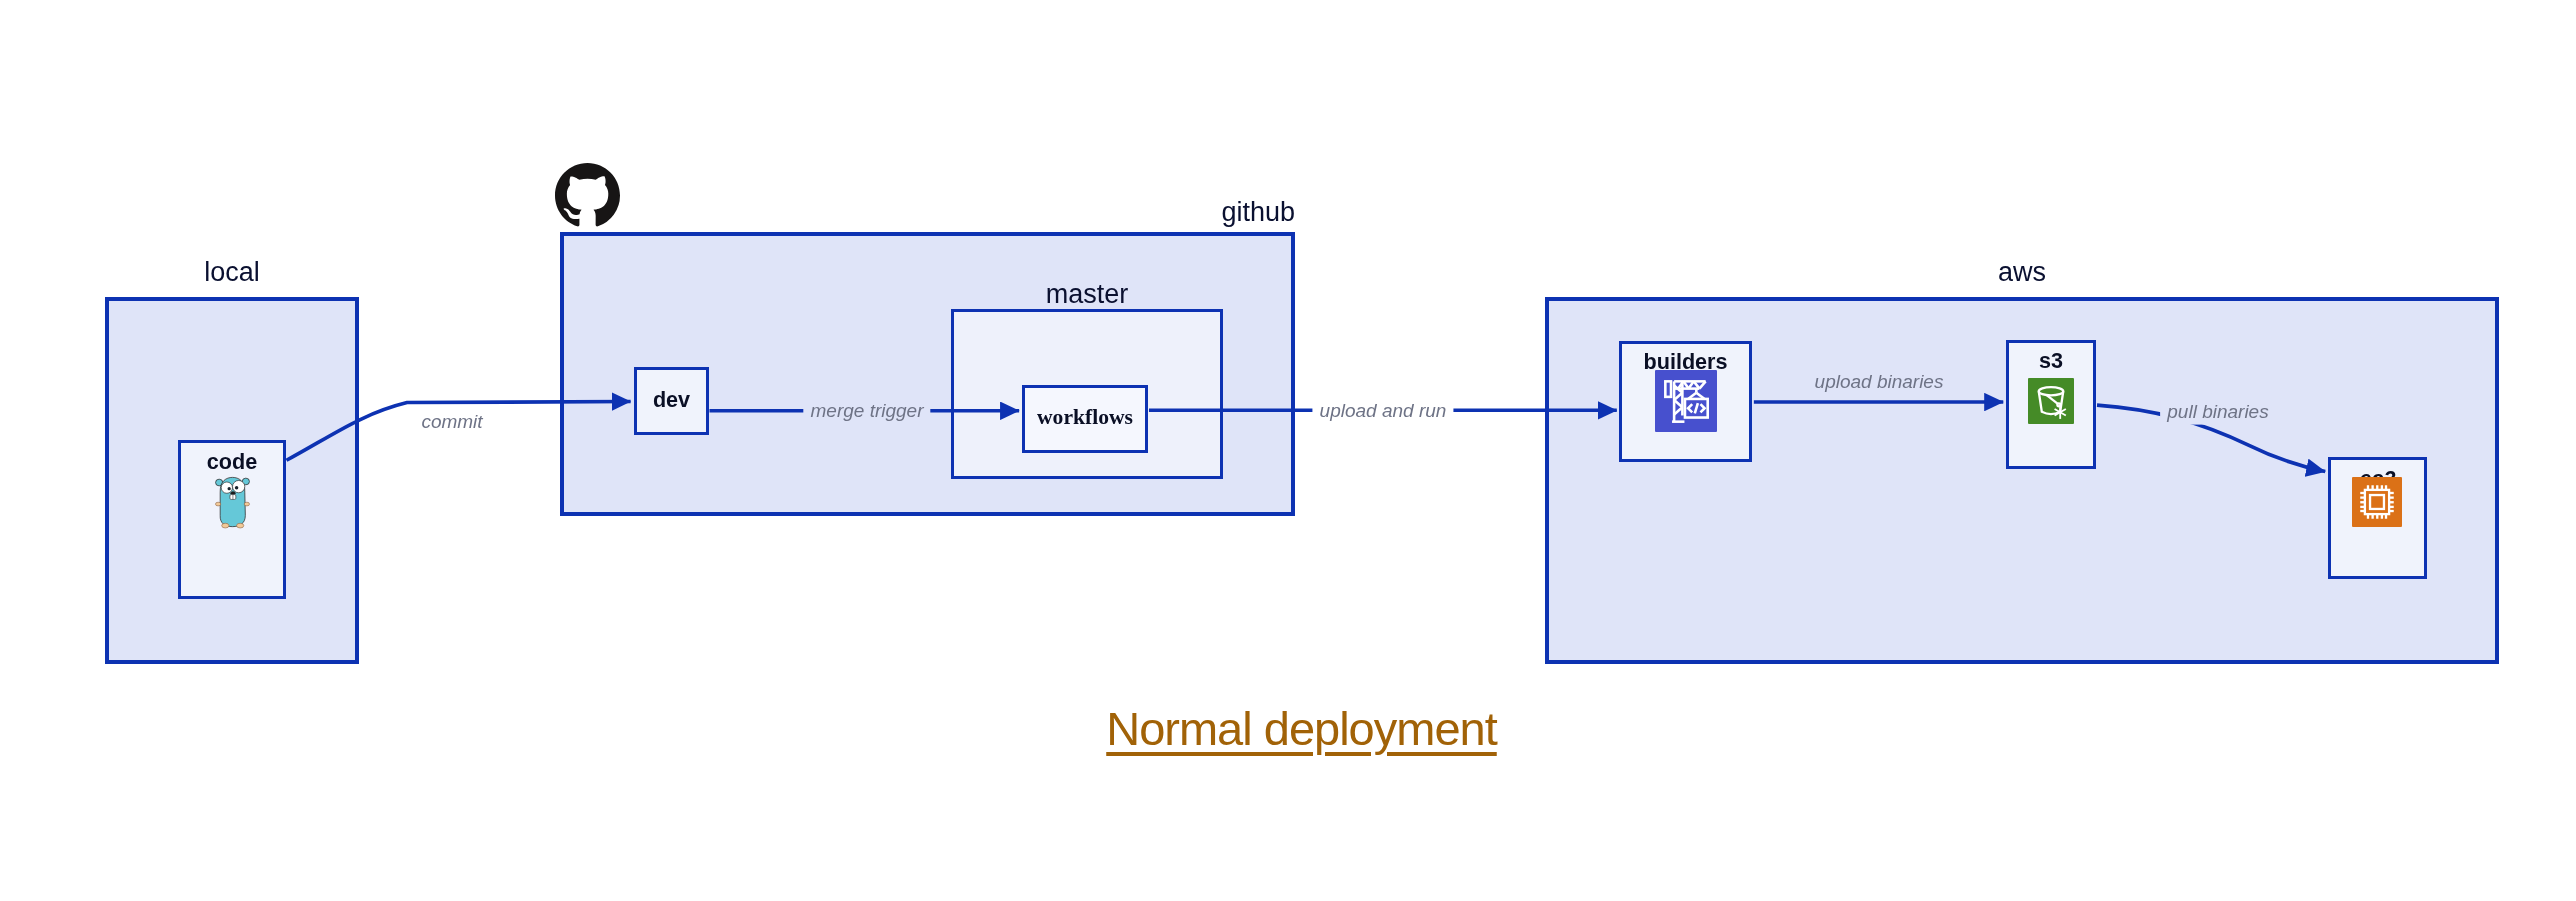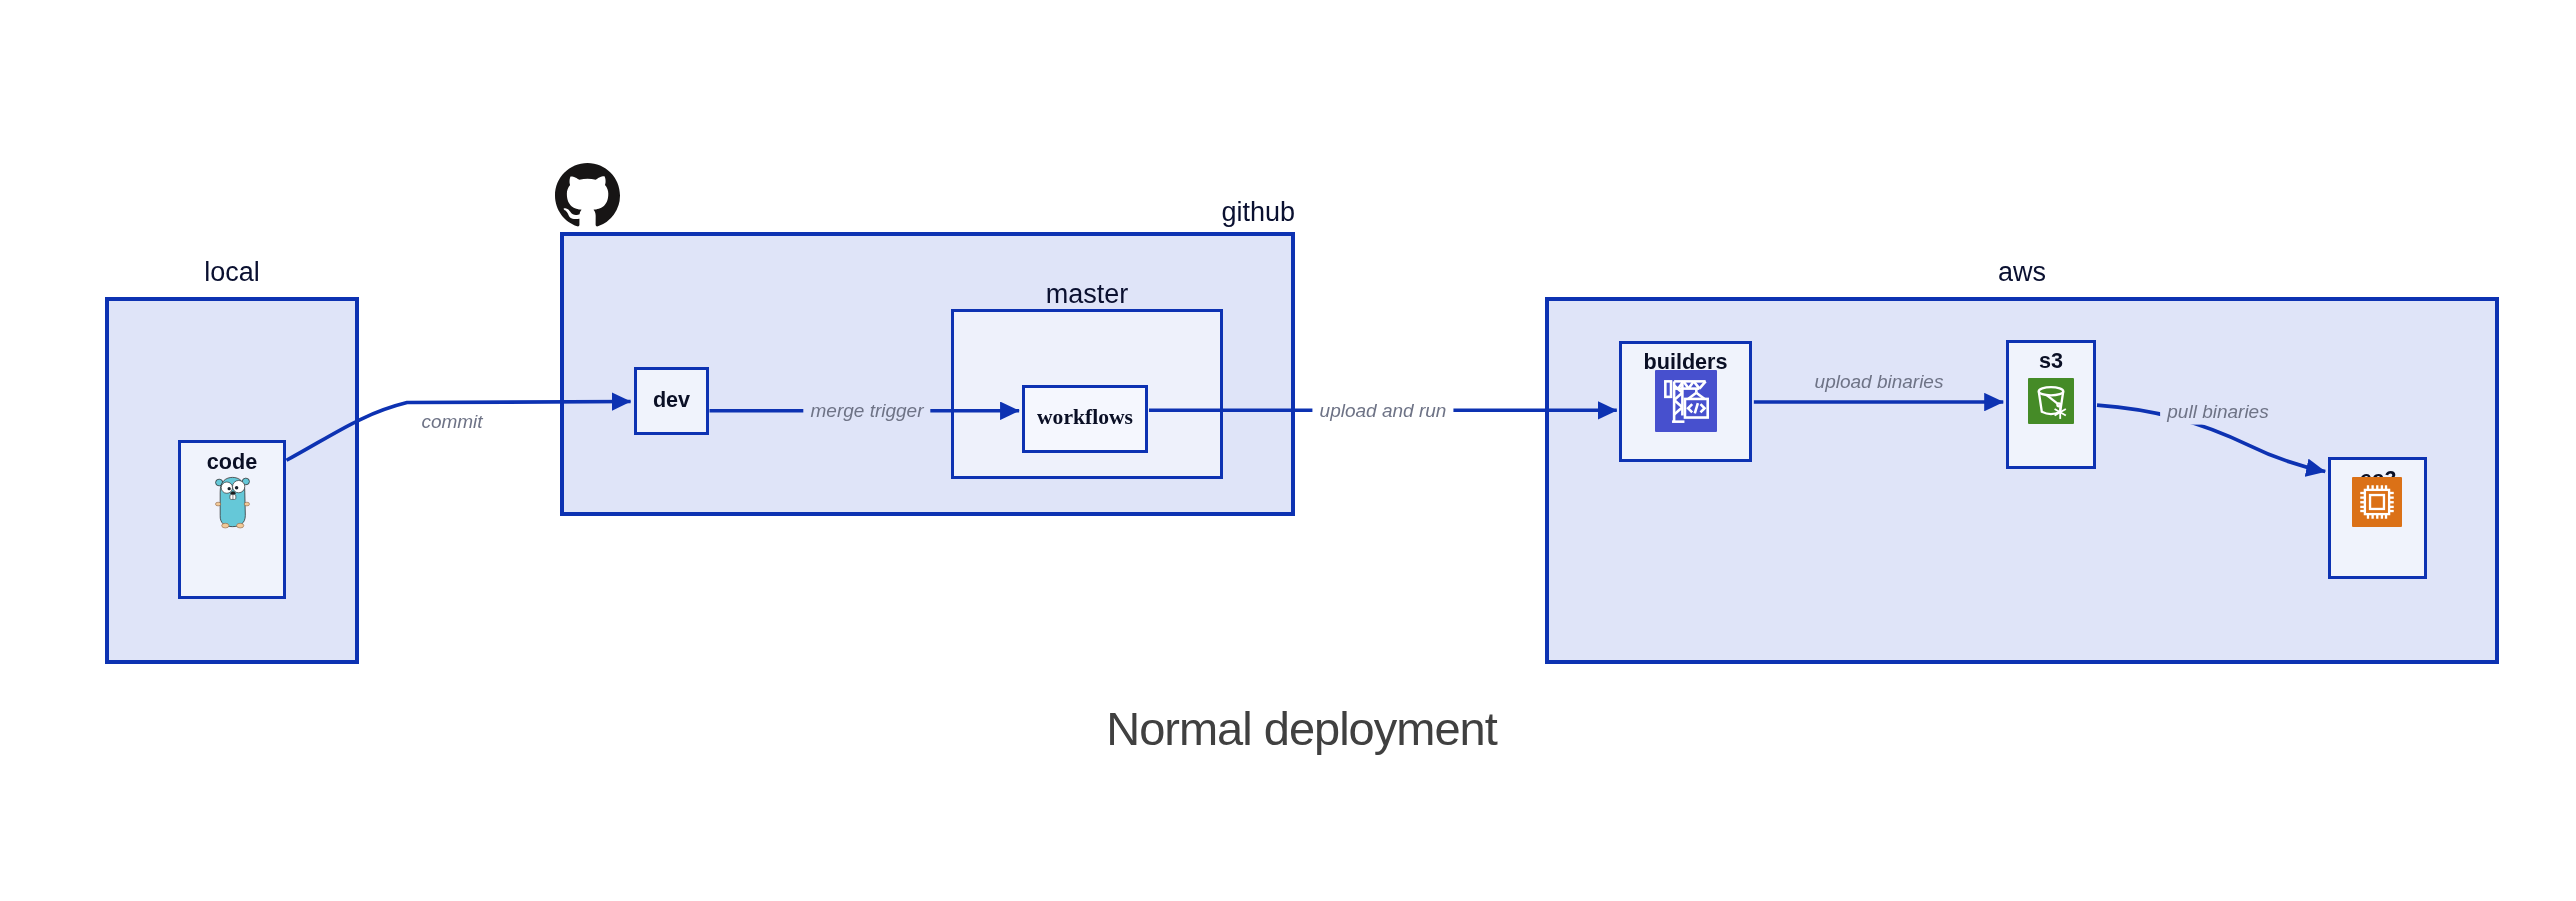--- a/index.html
+++ b/index.html
@@ -13,23 +13,23 @@
   .subcontainer{position:absolute;box-sizing:border-box;background:#EEF1FB;border:3.6px solid #0D32B2;}
   .node{position:absolute;box-sizing:border-box;background:#F0F3FC;border:3.6px solid #0D32B2;}
   .node.lighter{background:#F5F7FE;}
   
   .clabel{position:absolute;color:#0A1030;font-size:27px;line-height:1.1;text-align:center;}
   .nlabel{position:absolute;left:0;width:100%;text-align:center;color:#0A0F25;font-weight:bold;font-size:21.6px;line-height:1.1;}
   .nlabel.vcenter{top:50%;transform:translateY(-54%);}
   .elabel{position:absolute;transform:translate(-50%,-50%);color:#6E7386;font-style:italic;font-size:19px;line-height:1.2;padding:1px 7.2px;white-space:nowrap;}
   .bg-white{background:#ffffff;}
   .bg-outer{background:#DFE4F8;}
-  #title{position:absolute;left:1018px;top:702px;width:567px;text-align:center;color:#404040;
+  #title{position:absolute;left:1018px;top:702px;width:567px;text-align:center;color:#a16207;
          font-size:47px;letter-spacing:-1px;line-height:1.15;
-         text-decoration-thickness:3.6px;text-underline-offset:6.7px;}
+         text-decoration:underline;text-decoration-thickness:3.6px;text-underline-offset:6.7px;}
   
   .icon{position:absolute;}
   
   #edges{position:absolute;left:0;top:0;z-index:5;pointer-events:none;}
   .edge{stroke:#0D32B2;stroke-width:7;fill:none;}
   .elayer{z-index:6;}
 </style>
 </head>
 <body>
 

